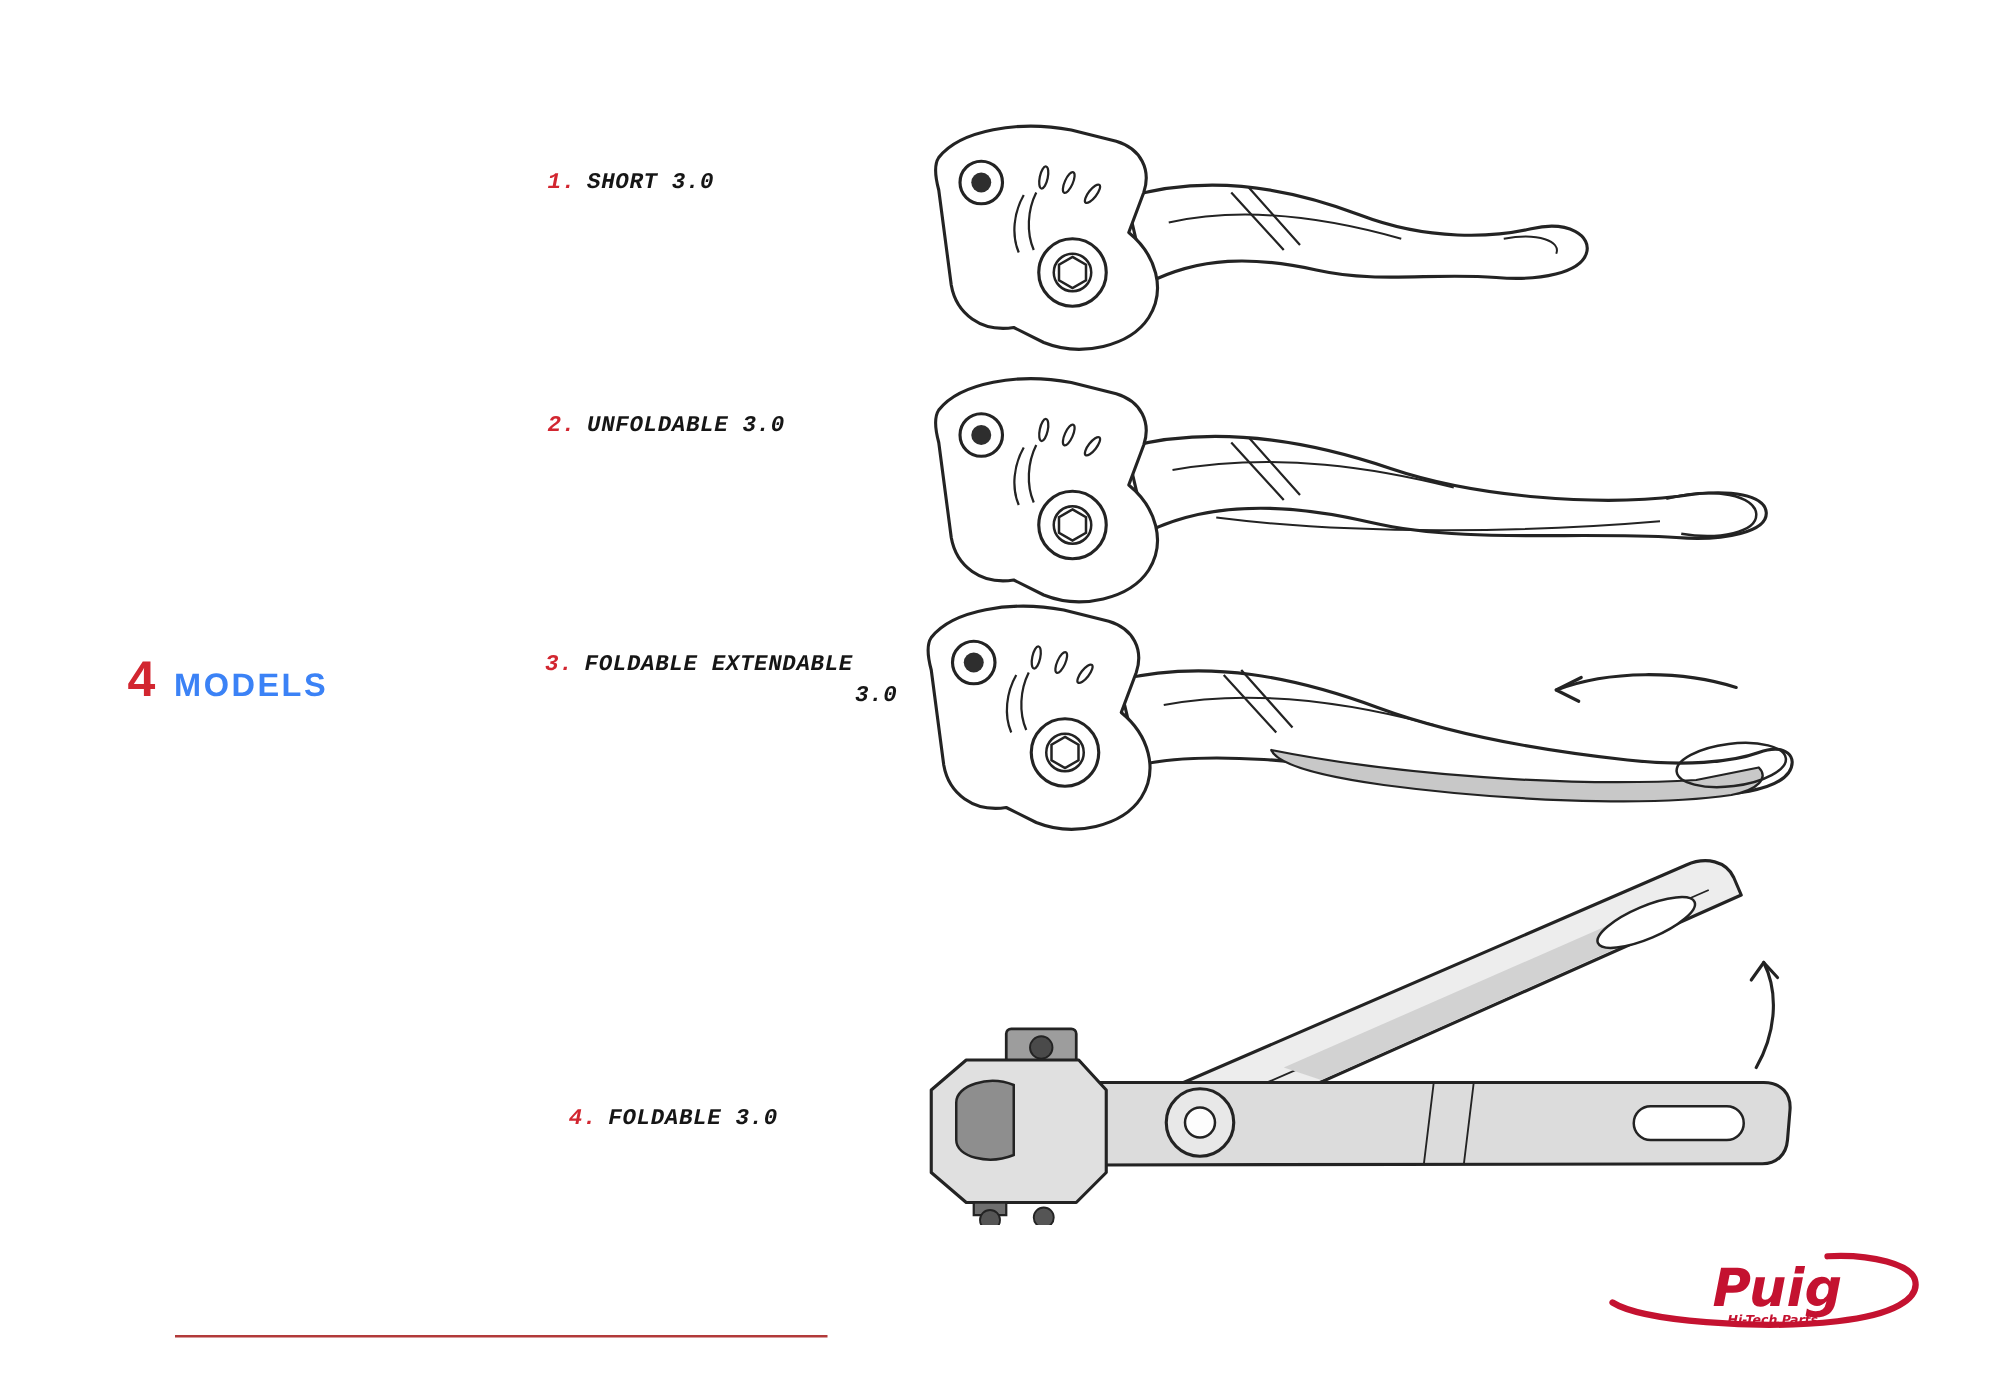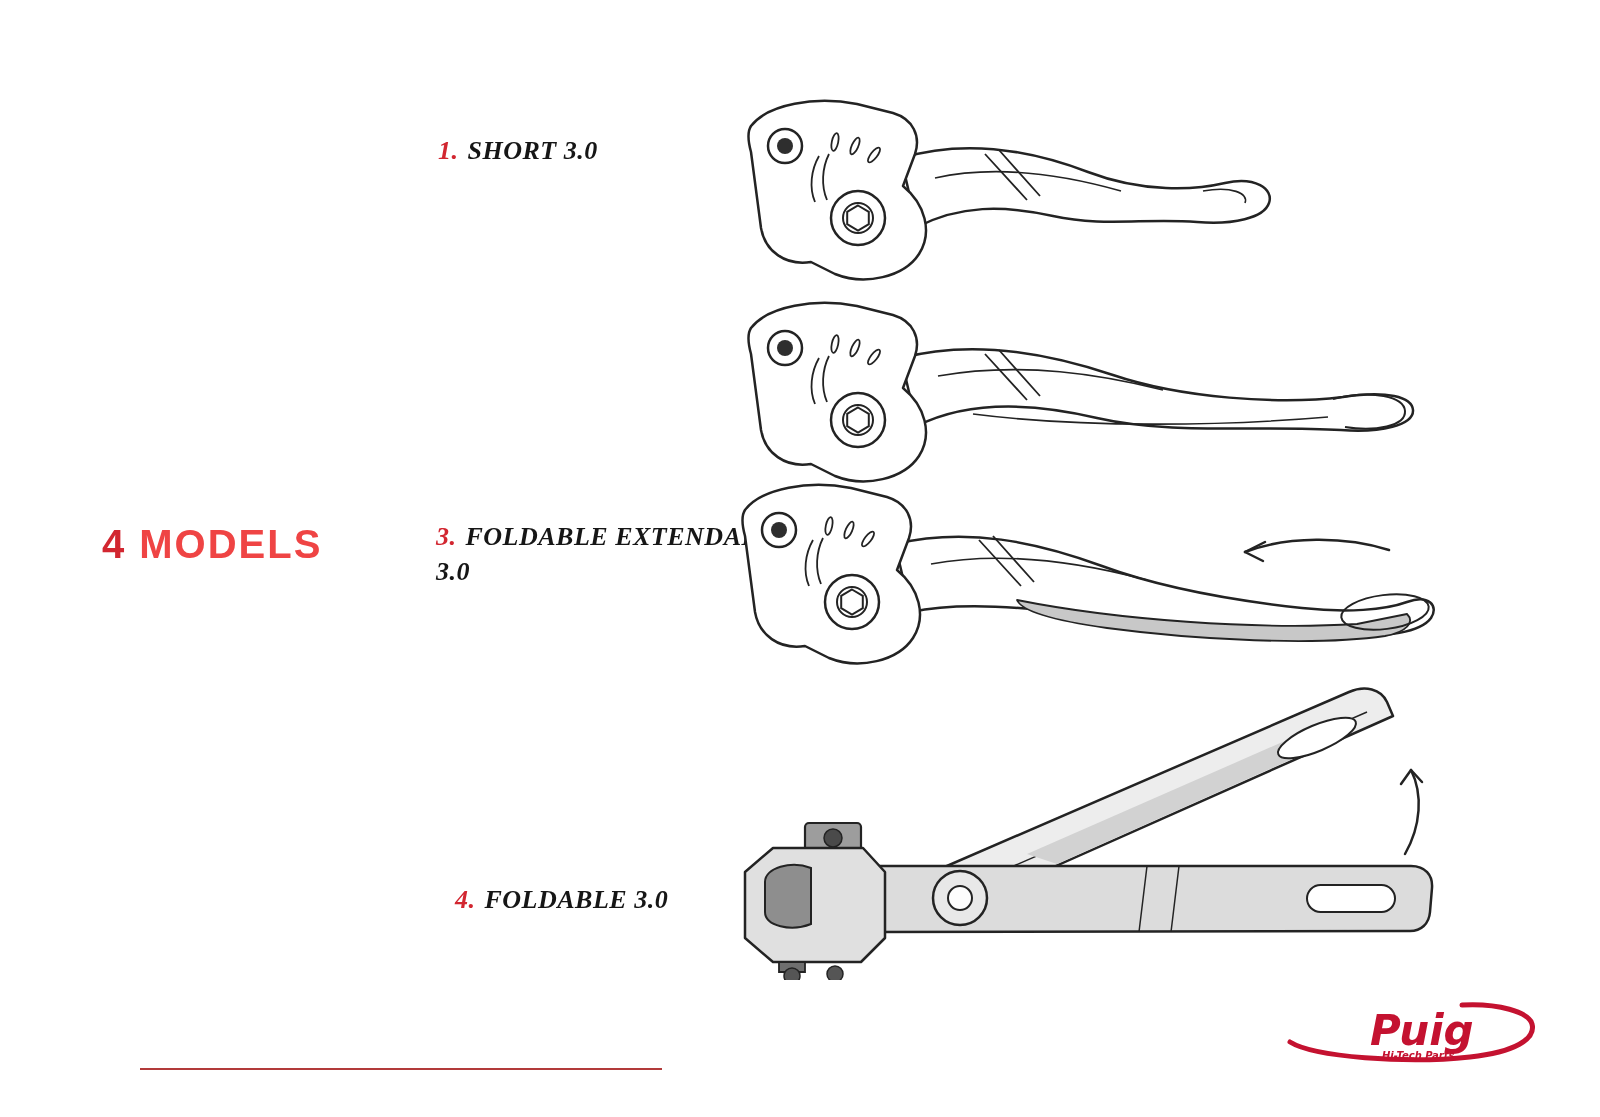--- a/index.html
+++ b/index.html
@@ -2,30 +2,30 @@
 <html><head>
 <meta charset="utf-8">
 <style>
   * { margin:0; padding:0; box-sizing:border-box; }
   html,body { background:#ffffff; font-family:"Liberation Sans", sans-serif; }
   .canvas { position:relative; width:1600px; height:1117px; background:#ffffff; overflow:hidden; }
 
   
   .heading { position:absolute; left:102px; top:522px; display:flex; align-items:baseline; gap:15px; }
   .heading .num { color:#d22630; font-size:40px; font-weight:bold; }
-  .heading .word { color:#ef4444; font-size:40px; font-weight:bold; letter-spacing:2px; }
+  .heading .word { color:#3b82f6; font-size:26px; font-weight:bold; letter-spacing:2px; }
 
   
-  .model-label { position:absolute; font-family:Liberation Serif, serif; font-style:italic;
-                 font-weight:bold; font-size:26px; color:#161616; letter-spacing:0.5px; white-space:nowrap; }
+  .model-label { position:absolute; font-family:Liberation Mono, monospace; font-style:italic;
+                 font-weight:bold; font-size:18px; color:#161616; letter-spacing:0.5px; white-space:nowrap; }
   .model-label .num { color:#d22630; margin-right:9px; }
   .label-1 { left:438px; top:136px; }
   .label-2 { left:438px; top:331px; }
   .label-3 { left:436px; top:522px; width:282px; }
-  .label-3 .line2 { display:block; text-align:left; margin-top:5px; white-space:nowrap; }
+  .label-3 .line2 { display:block; text-align:right; margin-top:5px; white-space:nowrap; }
   .label-4 { left:455px; top:885px; }
 
   
   .levers-svg { position:absolute; left:715px; top:90px; width:730px; height:890px; }
 
   
   .bottom-line { position:absolute; left:140px; top:1068px; width:522px; height:2px; background:#b23a3a; }
   .logo { position:absolute; left:1282px; top:1000px; width:262px; height:66px; }
 </style>
 </head>
@@ -35,20 +35,23 @@
 
   <div class="heading">
     <span class="num">4</span>
     <span class="word">MODELS</span>
   </div>
 
   <div class="model-label label-1">
     <span class="num">1.</span><span>SHORT 3.0</span>
   </div>
 
+  <div class="model-label label-2">
+    <span class="num">2.</span><span>UNFOLDABLE 3.0</span>
+  </div>
 
   <div class="model-label label-3">
     <span class="num">3.</span><span>FOLDABLE EXTENDABLE</span>
     <span class="line2">3.0</span>
   </div>
 
   <div class="model-label label-4">
     <span class="num">4.</span><span>FOLDABLE 3.0</span>
   </div>
 

